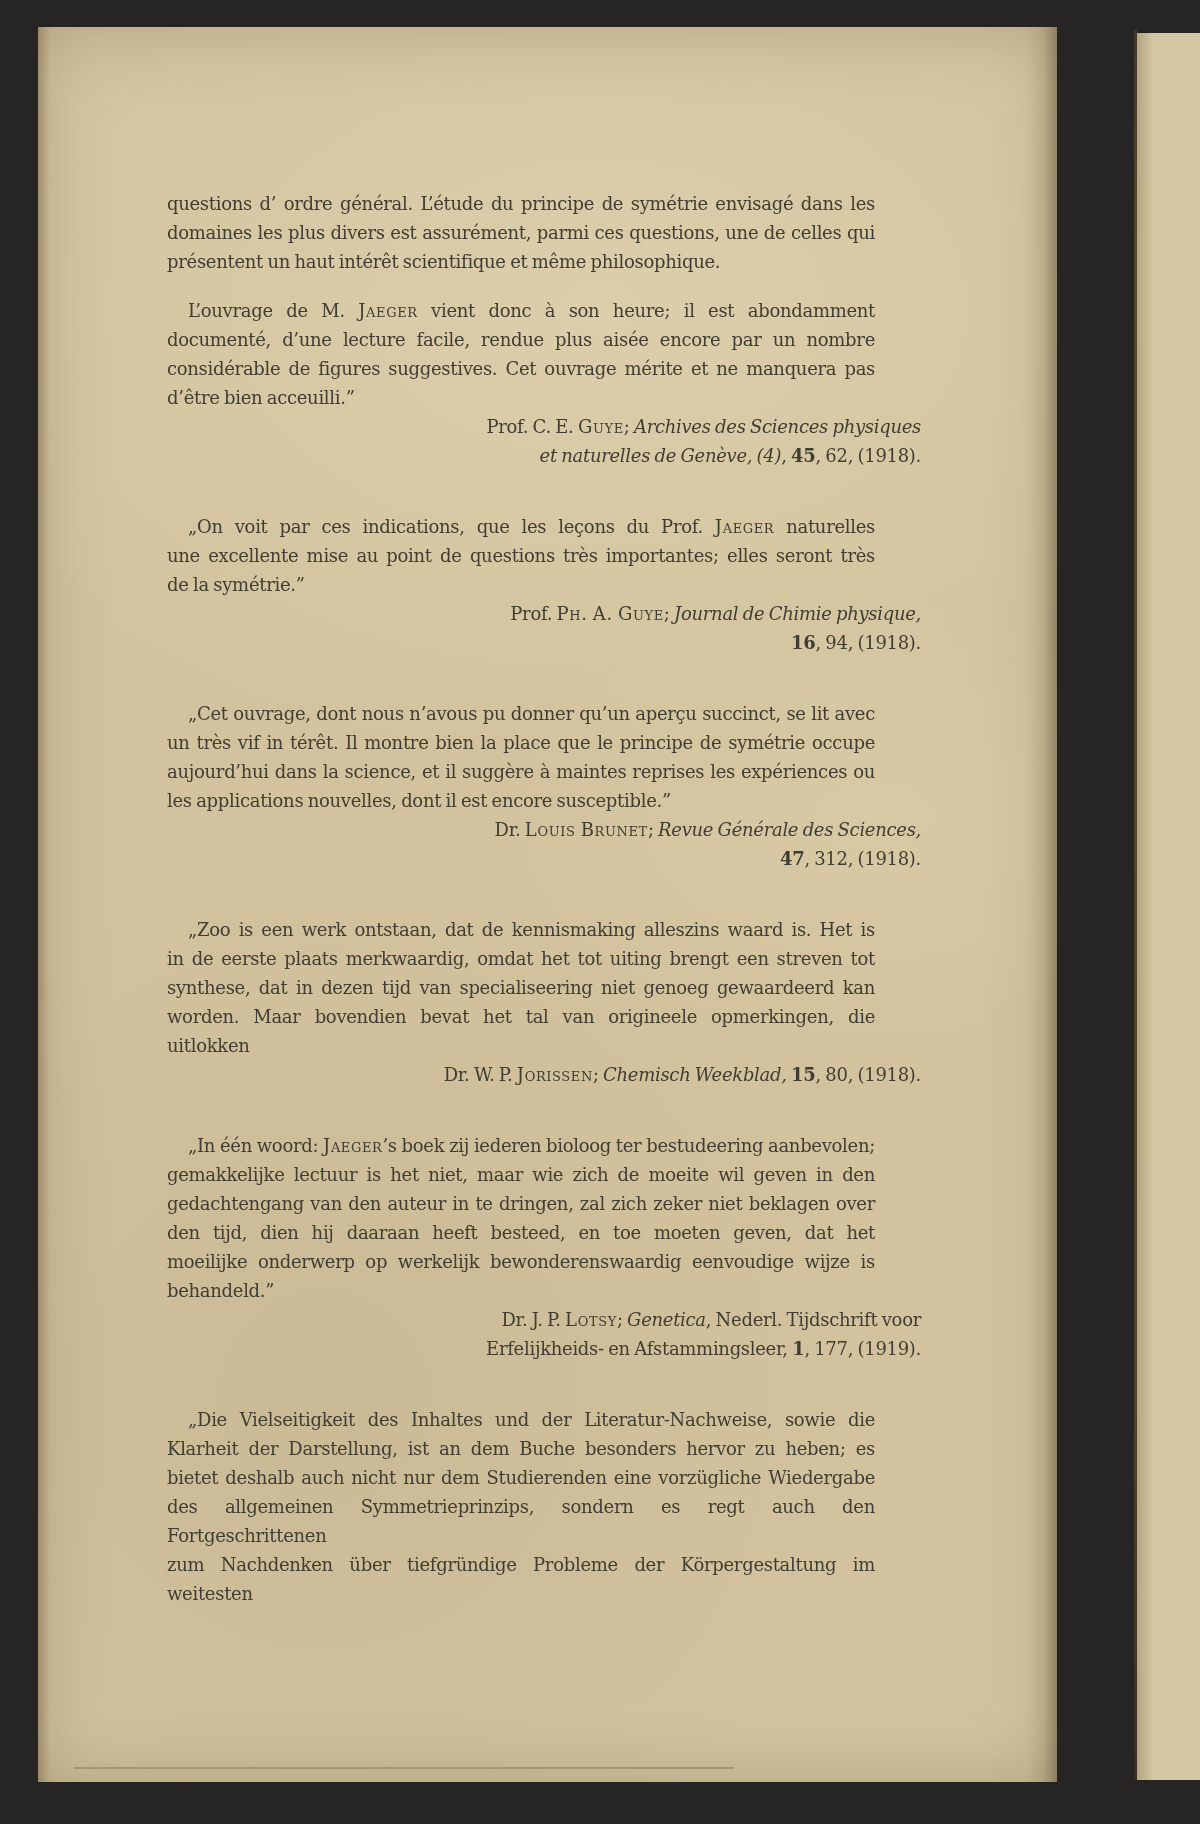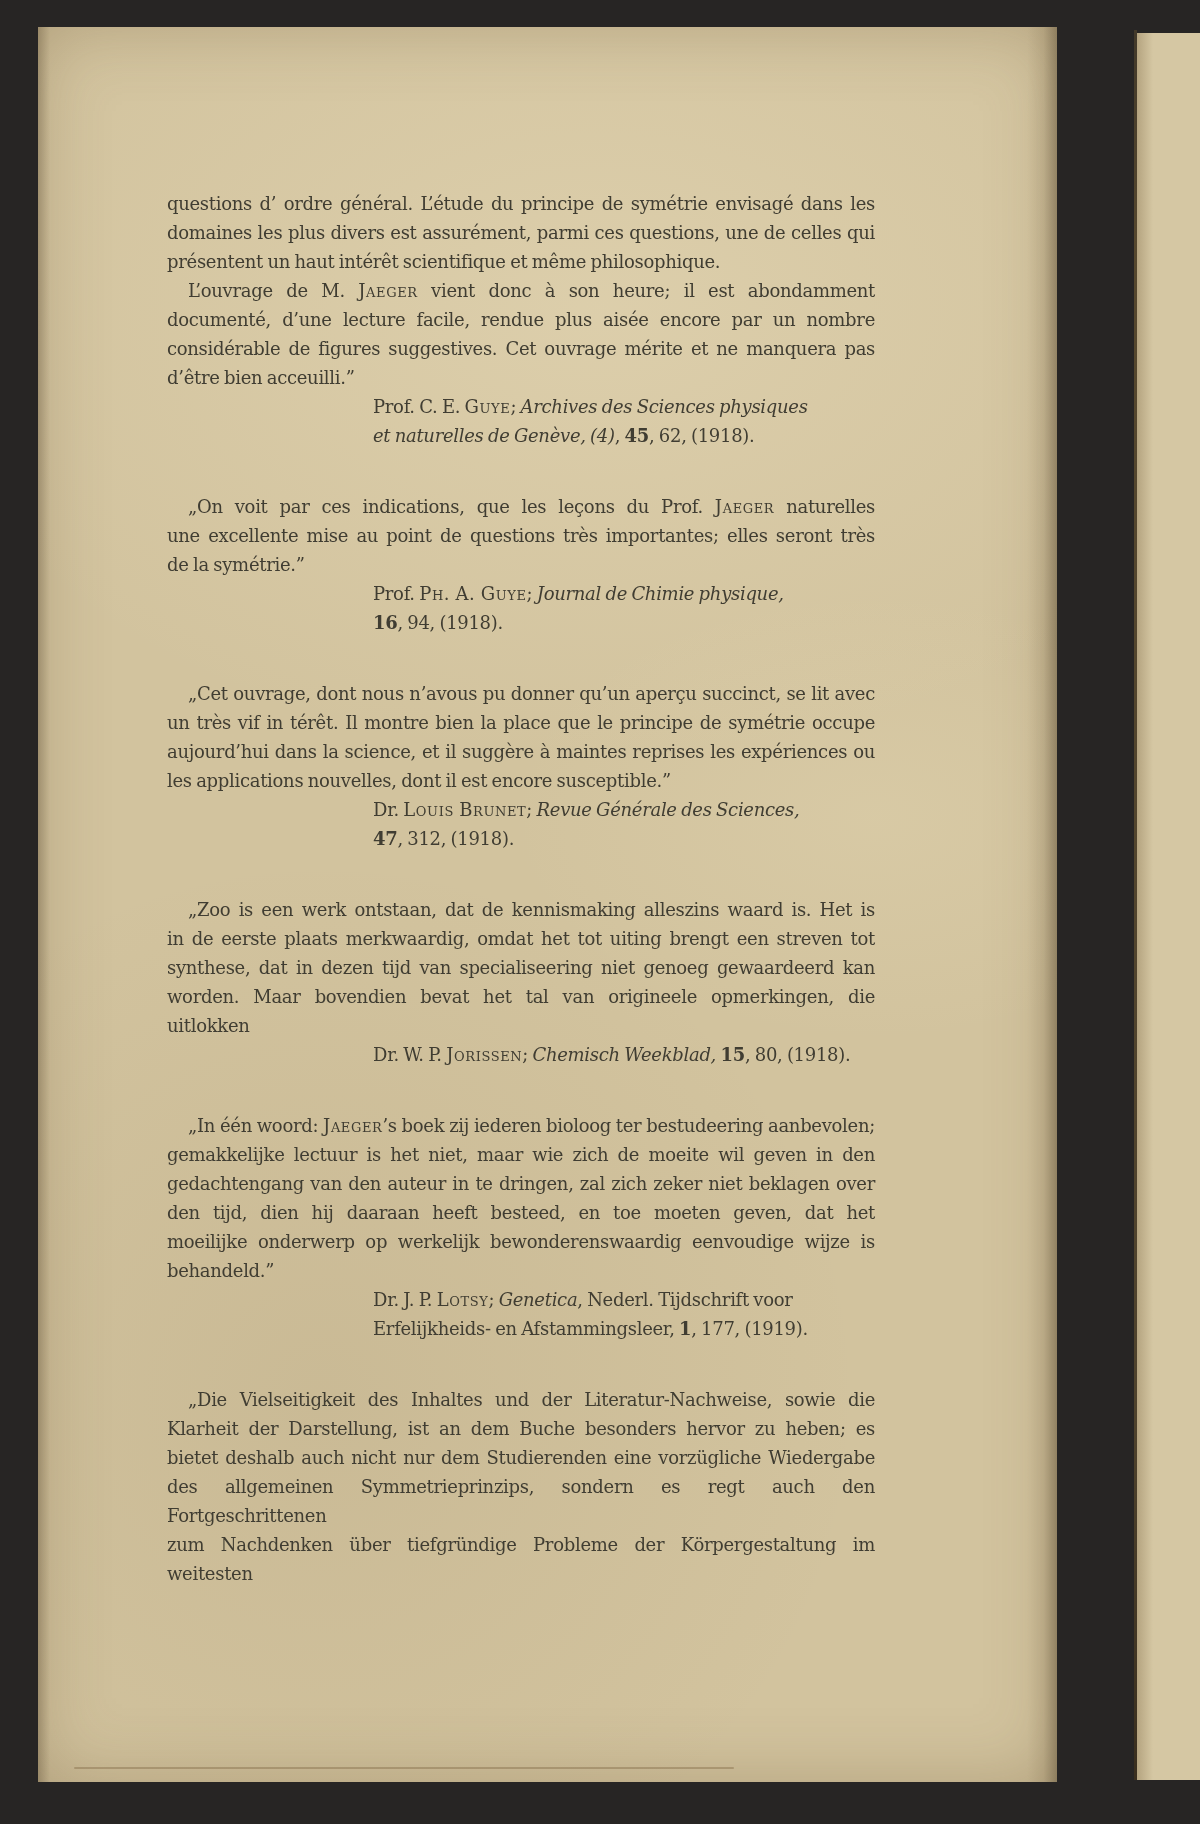--- a/index.html
+++ b/index.html
@@ -90,29 +90,30 @@
   }
   .jline {
     text-align: justify;
     text-align-last: justify;
   }
   .jline.last {
     text-align-last: left;
   }
   .jline.indent {
     text-indent: 21px;
+    margin-top: 20px;
   }
   .attribution {
     margin-left: 206px;
     width: 548px;
     text-align: center;
     margin-bottom: 42px;
   }
   .attr-line {
-    text-align: left;
+    text-align: right;
   }
   .sc {
     font-variant: small-caps;
     letter-spacing: 0.6px;
   }
   .it {
     font-style: italic;
   }
   .bd {
     font-weight: bold;

